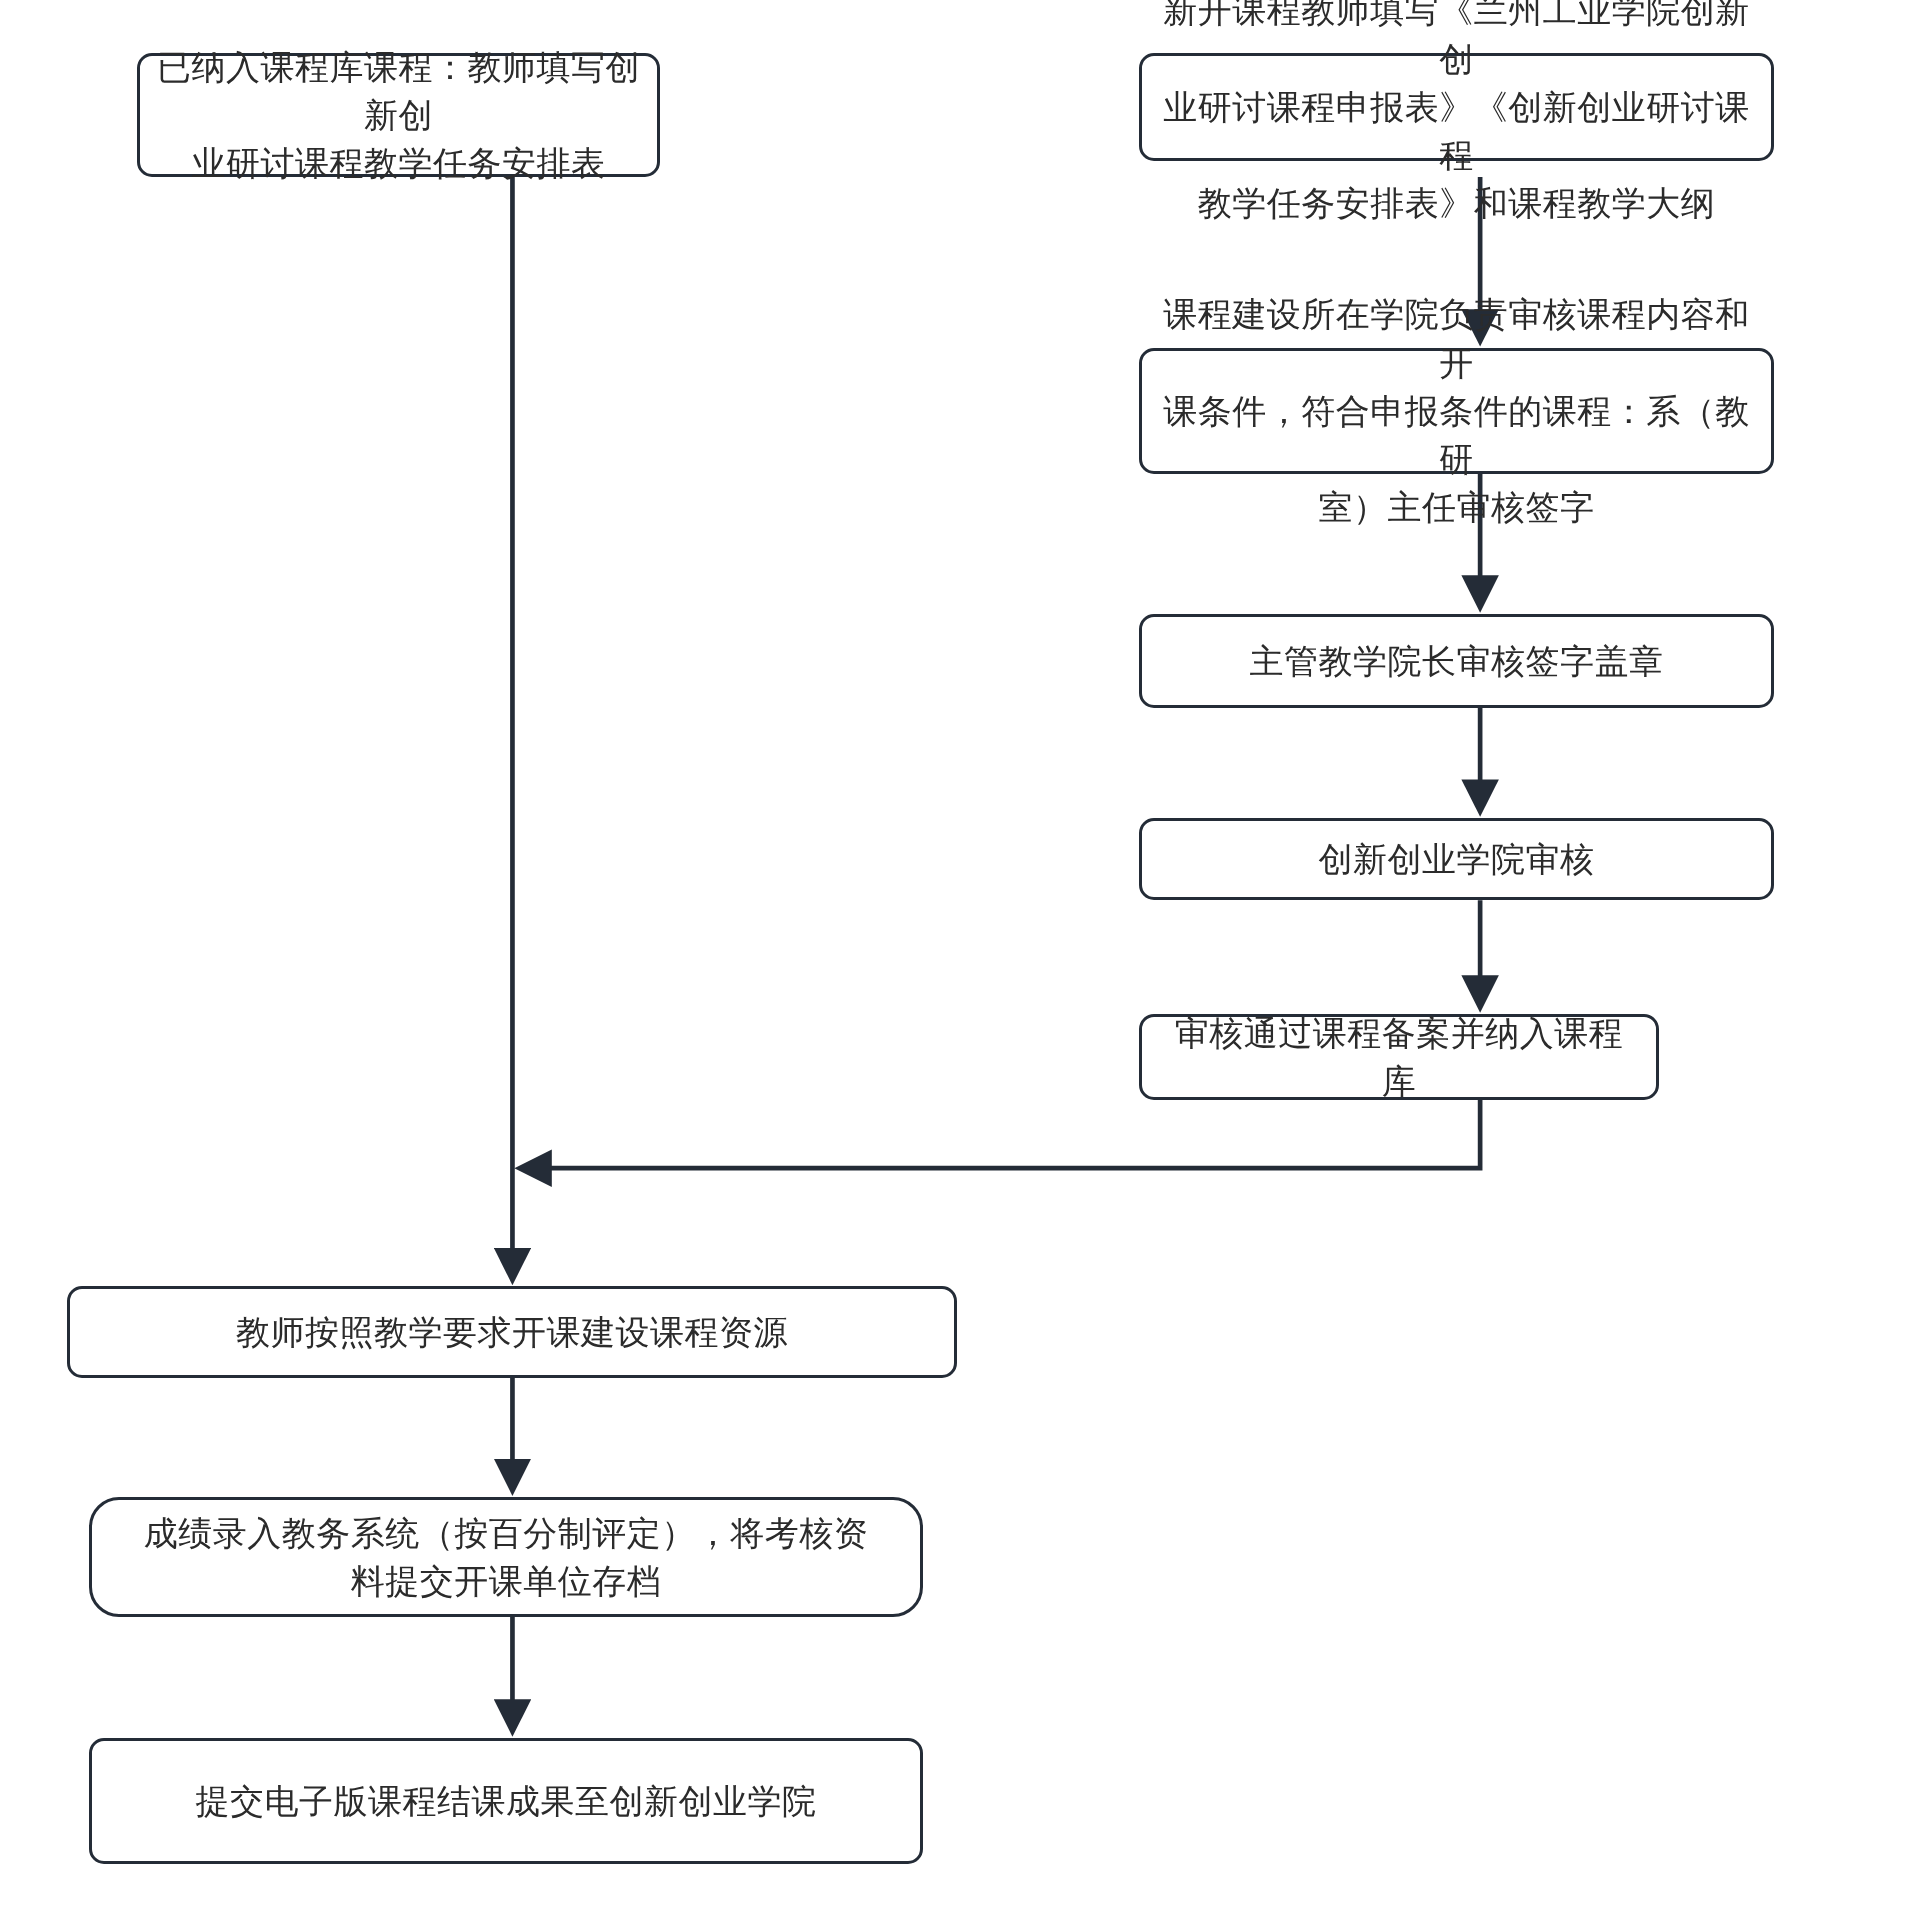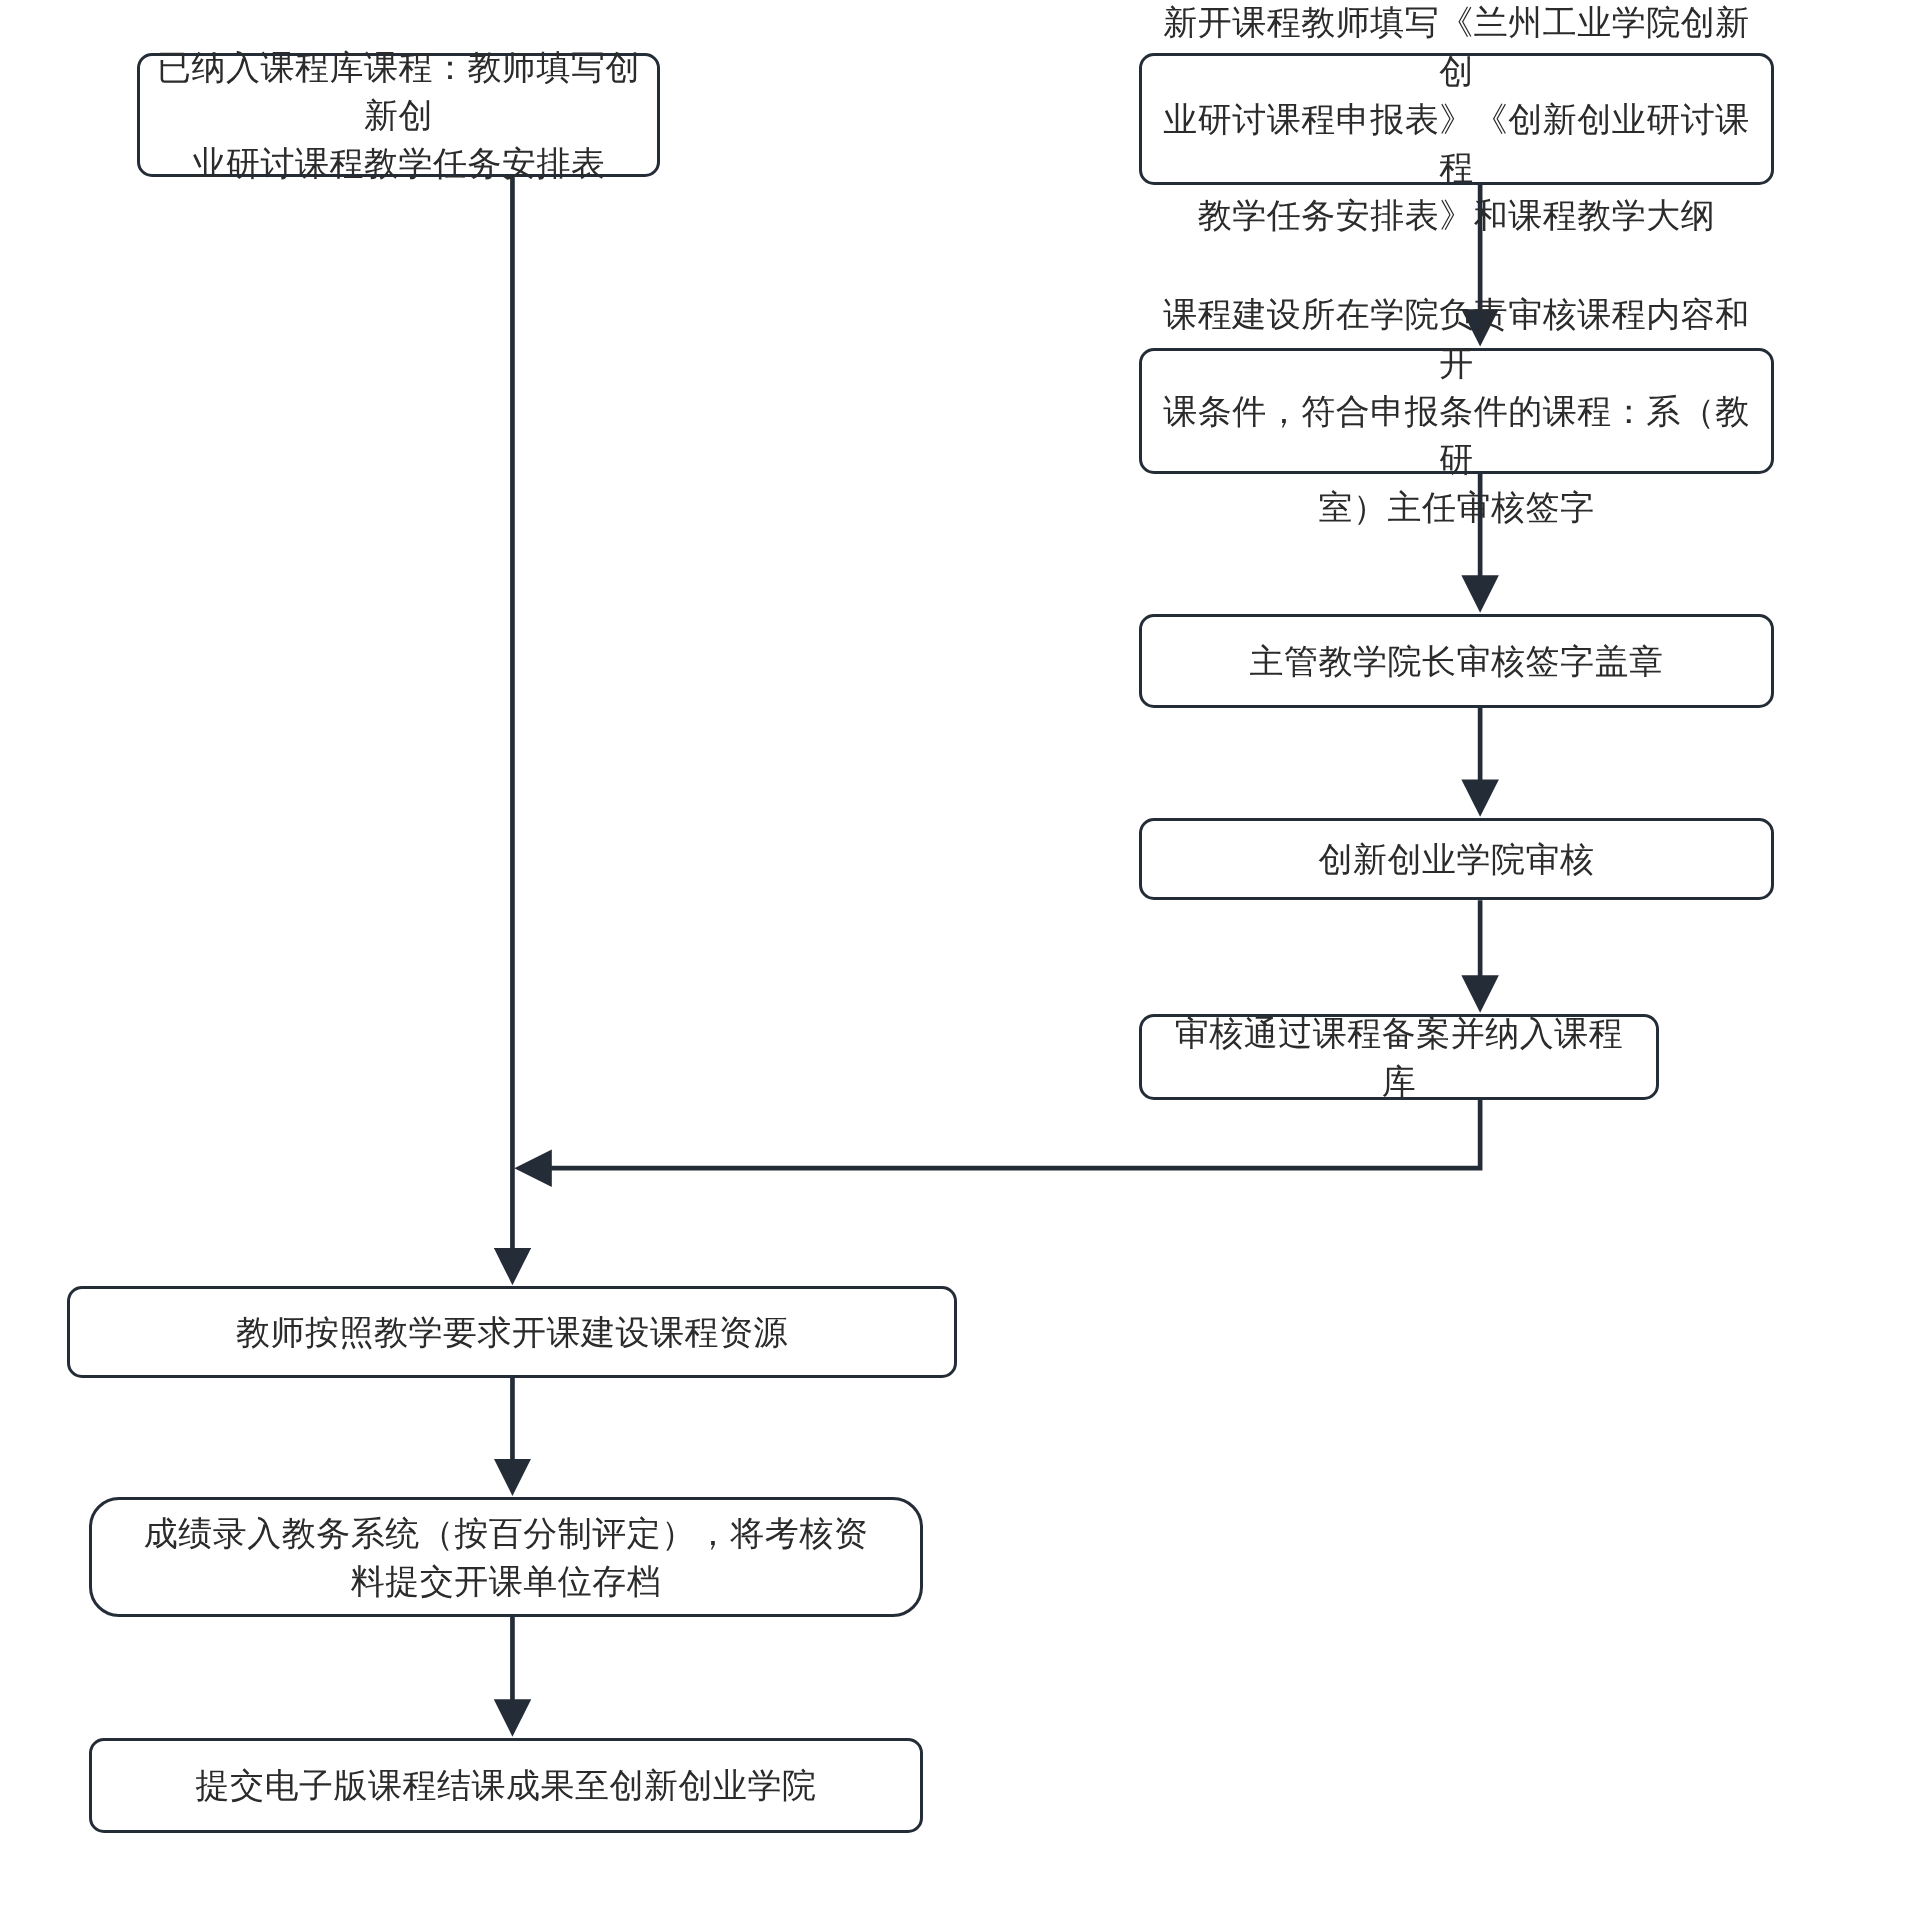--- a/index.html
+++ b/index.html
@@ -68,35 +68,35 @@
     <path d="M 547 189 L 547 1362" stroke="#242c37" stroke-width="5" fill="none" marker-end="url(#arrow)"></path>
 
     <path d="M 547 1471 L 547 1587" stroke="#242c37" stroke-width="5" fill="none" marker-end="url(#arrow)"></path>
 
     <path d="M 547 1726 L 547 1844" stroke="#242c37" stroke-width="5" fill="none" marker-end="url(#arrow)"></path>
   </svg>
 
   <div class="node" style="left:137px; top:53px; width:523px; height:124px;">已纳入课程库课程：教师填写创新创
 业研讨课程教学任务安排表</div>
 
-  <div class="node" style="left:1139px; top:53px; width:635px; height:132px;">新开课程教师填写《兰州工业学院创新创
+  <div class="node" style="left:1139px; top:53px; width:635px; height:108px;">新开课程教师填写《兰州工业学院创新创
 业研讨课程申报表》《创新创业研讨课程
 教学任务安排表》和课程教学大纲</div>
 
   <div class="node" style="left:1139px; top:348px; width:635px; height:126px;">课程建设所在学院负责审核课程内容和开
 课条件，符合申报条件的课程：系（教研
 室）主任审核签字</div>
 
   <div class="node" style="left:1139px; top:818px; width:635px; height:82px;">创新创业学院审核</div>
 
   <div class="node" style="left:1139px; top:614px; width:635px; height:94px;">主管教学院长审核签字盖章</div>
 
   <div class="node" style="left:1139px; top:1014px; width:520px; height:86px;">审核通过课程备案并纳入课程库</div>
 
   <div class="node" style="left:67px; top:1286px; width:890px; height:92px;">教师按照教学要求开课建设课程资源</div>
 
   <div class="node" style="left:89px; top:1497px; width:834px; height:120px;border-radius:30px;">成绩录入教务系统（按百分制评定），将考核资
 料提交开课单位存档</div>
 
-  <div class="node" style="left:89px; top:1738px; width:834px; height:95px;">提交电子版课程结课成果至创新创业学院</div>
+  <div class="node" style="left:89px; top:1738px; width:834px; height:126px;">提交电子版课程结课成果至创新创业学院</div>
 
 </div>
 
 
 </body></html>

